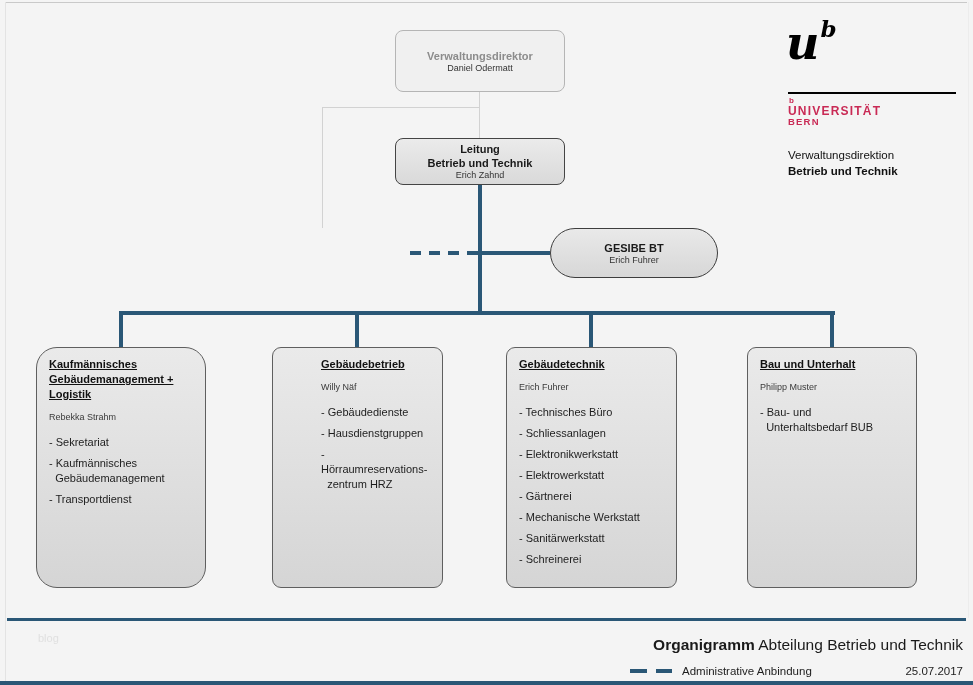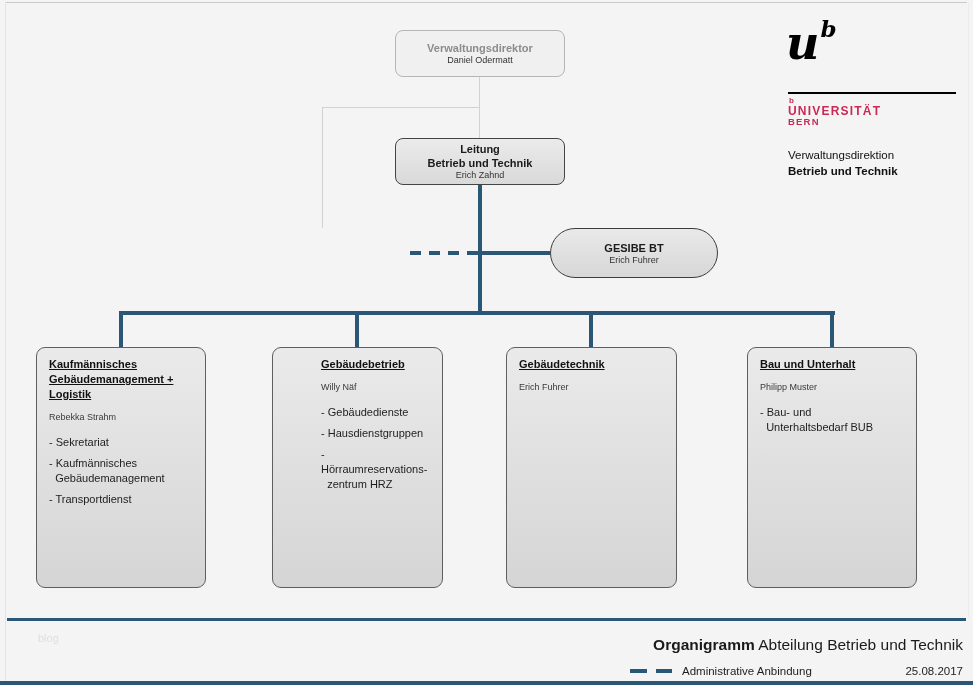--- a/index.html
+++ b/index.html
@@ -88,38 +88,38 @@
 
   <div class="line dk" style="left:478px; top:185px; width:4px; height:130px;"></div>
   <div class="dash-h" style="left:410px; top:251px; width:68px; height:4px;"></div>
   <div class="line dk" style="left:482px; top:251px; width:68px; height:4px;"></div>
   <div class="line dk" style="left:119px; top:311px; width:716px; height:4px;"></div>
   <div class="line dk" style="left:119px; top:315px; width:4px; height:32px;"></div>
   <div class="line dk" style="left:355px; top:315px; width:4px; height:32px;"></div>
   <div class="line dk" style="left:589px; top:315px; width:4px; height:32px;"></div>
   <div class="line dk" style="left:830px; top:315px; width:4px; height:32px;"></div>
 
-  <div class="node ghost" style="left:395px; top:30px; width:170px; height:47px;">
+  <div class="node ghost" style="left:395px; top:30px; width:170px; height:62px;">
     <div class="node-title">Verwaltungsdirektor</div>
     <div class="node-person">Daniel Odermatt</div>
   </div>
 
   <div class="node rect" style="left:395px; top:138px; width:170px; height:47px; border-color:#444;">
     <div class="node-title">Leitung
 Betrieb und Technik</div>
     <div class="node-person">Erich Zahnd</div>
   </div>
 
 
   <div class="node pill" style="left:550px; top:228px; width:168px; height:50px;">
     <div class="node-title">GESIBE BT</div>
     <div class="node-person">Erich Fuhrer</div>
   </div>
 
-  <div class="dept" style="left:36px; width:170px;">
+  <div class="dept" style="left:36px; width:170px;border-radius:21px;">
     <div class="dept-title" style="width:152px;">Kaufmännisches Gebäudemanagement + Logistik</div>
     <div class="dept-person">Rebekka Strahm</div>
     <div class="dept-items">
         <div class="item">- Sekretariat</div>
         <div class="item">- Kaufmännisches
   Gebäudemanagement</div>
         <div class="item">- Transportdienst</div>
       </div>
   </div>
 
@@ -130,20 +130,30 @@
         <div class="item">- Gebäudedienste</div>
         <div class="item">- Hausdienstgruppen</div>
         <div class="item">- Hörraumreservations-
   zentrum HRZ</div>
       </div>
   </div>
 
   <div class="dept" style="left:506px; width:171px;">
     <div class="dept-title">Gebäudetechnik</div>
     <div class="dept-person">Erich Fuhrer</div>
+    <div class="dept-items">
+        <div class="item">- Technisches Büro</div>
+        <div class="item">- Schliessanlagen</div>
+        <div class="item">- Elektronikwerkstatt</div>
+        <div class="item">- Elektrowerkstatt</div>
+        <div class="item">- Gärtnerei</div>
+        <div class="item">- Mechanische Werkstatt</div>
+        <div class="item">- Sanitärwerkstatt</div>
+        <div class="item">- Schreinerei</div>
+      </div>
   </div>
 
   <div class="dept" style="left:747px; width:170px;">
     <div class="dept-title">Bau und Unterhalt</div>
     <div class="dept-person">Philipp Muster</div>
     <div class="dept-items">
         <div class="item">- Bau- und
   Unterhaltsbedarf BUB</div>
       </div>
   </div>
@@ -159,17 +169,17 @@
   <div class="logo-org2">Betrieb und Technik</div>
 
   <div class="footer-divider"></div>
   <div class="watermark">blog</div>
   <div class="footer-title">
     <span class="b">Organigramm</span><span> Abteilung Betrieb und Technik</span>
   </div>
   <div class="footer-row">
     <div class="legend-dash"></div>
     <div class="legend-label">Administrative Anbindung</div>
-    <div class="footer-date">25.08.2017</div>
+    <div class="footer-date">25.07.2017</div>
   </div>
   <div class="bottom-bar"></div>
 
 </div>
 
 </body></html>

